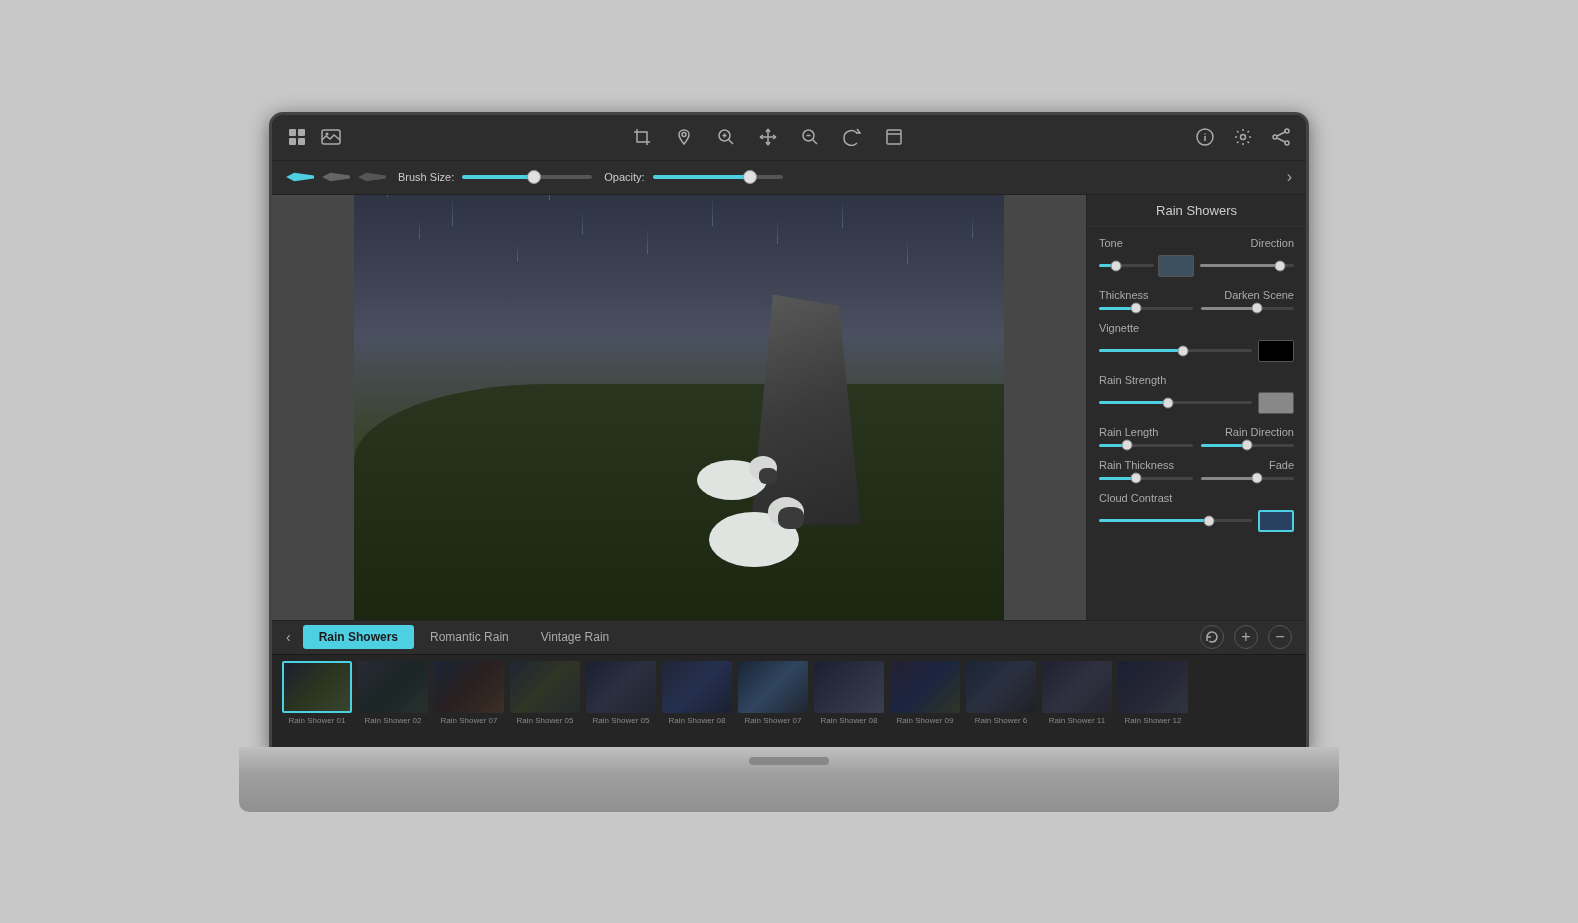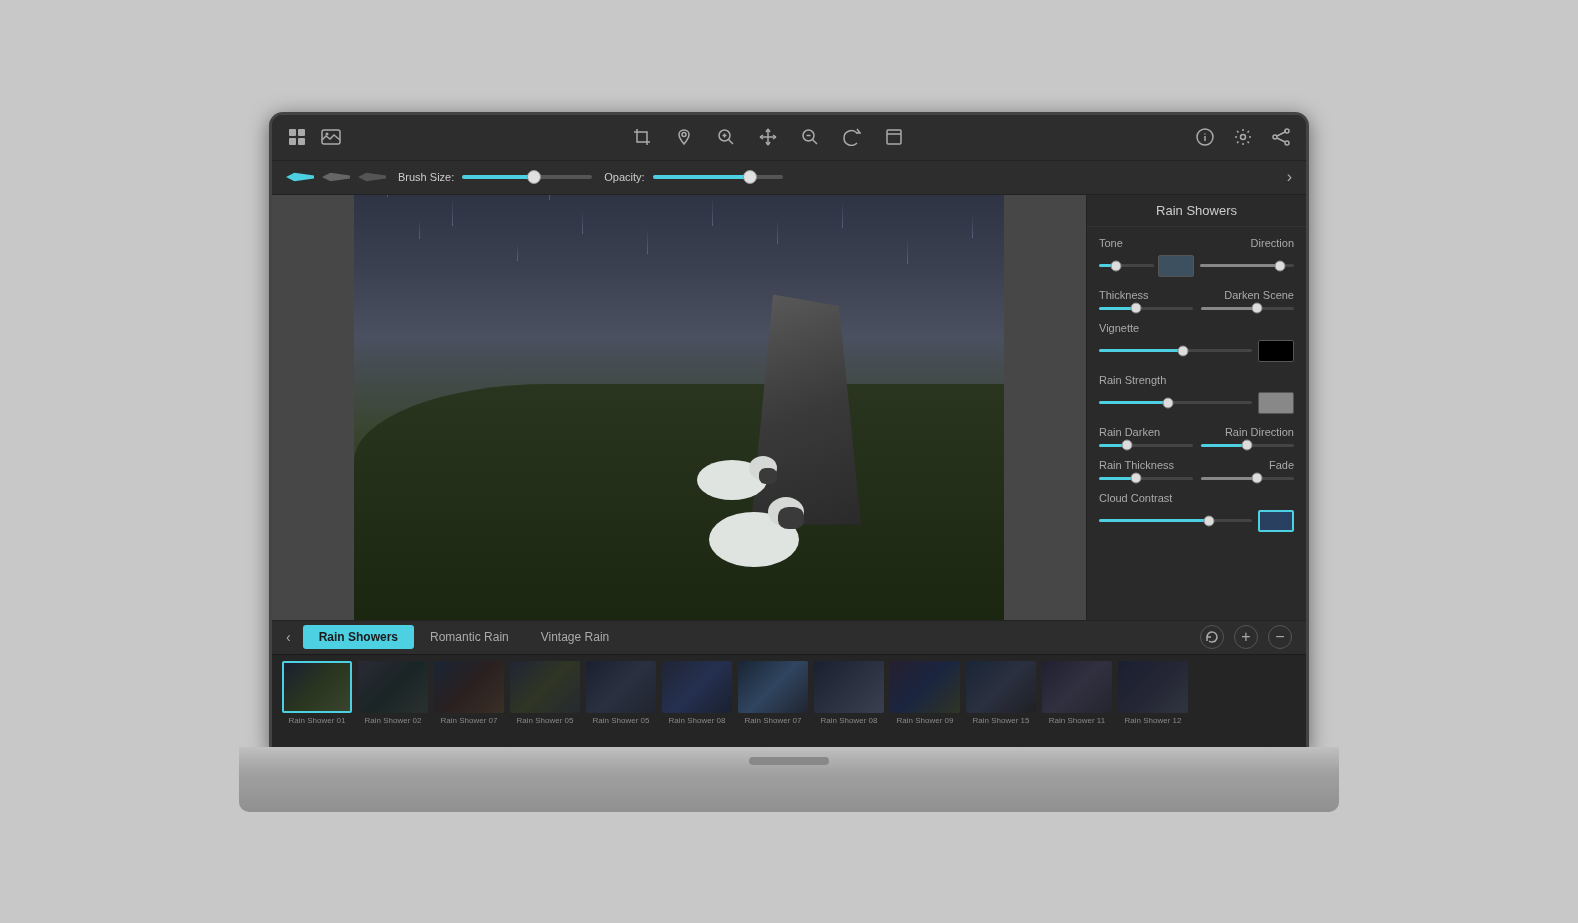--- a/index.html
+++ b/index.html
@@ -722,21 +722,21 @@
             </div>
             <div class="panel-row" style="margin-bottom:12px;">
               <div class="panel-slider-track" style="flex:1;">
                 <div class="panel-slider-fill-cyan" style="width:45%"></div>
                 <div class="panel-slider-thumb" style="left:45%"></div>
               </div>
               <div class="color-swatch" style="background:#888;margin-left:6px;"></div>
             </div>
 
             <div class="panel-row">
-              <span class="panel-label">Rain Darken</span>
+              <span class="panel-label">Rain Length</span>
               <span class="panel-label">Rain Direction</span>
             </div>
             <div class="double-slider-row">
               <div class="double-slider-col">
                 <div class="panel-slider-track">
                   <div class="panel-slider-fill-cyan" style="width:30%"></div>
                   <div class="panel-slider-thumb" style="left:30%"></div>
                 </div>
               </div>
               <div class="double-slider-col">
@@ -854,21 +854,21 @@
         <div class="filmstrip-item">
           <div class="filmstrip-thumb">
             <div class="filmstrip-thumb-inner" style="background:linear-gradient(135deg,#252030 0%,#1a2540 50%,#303525 100%);"></div>
           </div>
           <span class="filmstrip-label">Rain Shower 09</span>
         </div>
         <div class="filmstrip-item">
           <div class="filmstrip-thumb">
             <div class="filmstrip-thumb-inner" style="background:linear-gradient(135deg,#1a2535 0%,#2a3040 50%,#202025 100%);"></div>
           </div>
-          <span class="filmstrip-label">Rain Shower 15</span>
+          <span class="filmstrip-label">Rain Shower 6</span>
         </div>
         <div class="filmstrip-item">
           <div class="filmstrip-thumb">
             <div class="filmstrip-thumb-inner" style="background:linear-gradient(135deg,#202030 0%,#303040 50%,#252530 100%);"></div>
           </div>
           <span class="filmstrip-label">Rain Shower 11</span>
         </div>
         <div class="filmstrip-item">
           <div class="filmstrip-thumb">
             <div class="filmstrip-thumb-inner" style="background:linear-gradient(135deg,#1a2030 0%,#252535 50%,#303540 100%);"></div>

